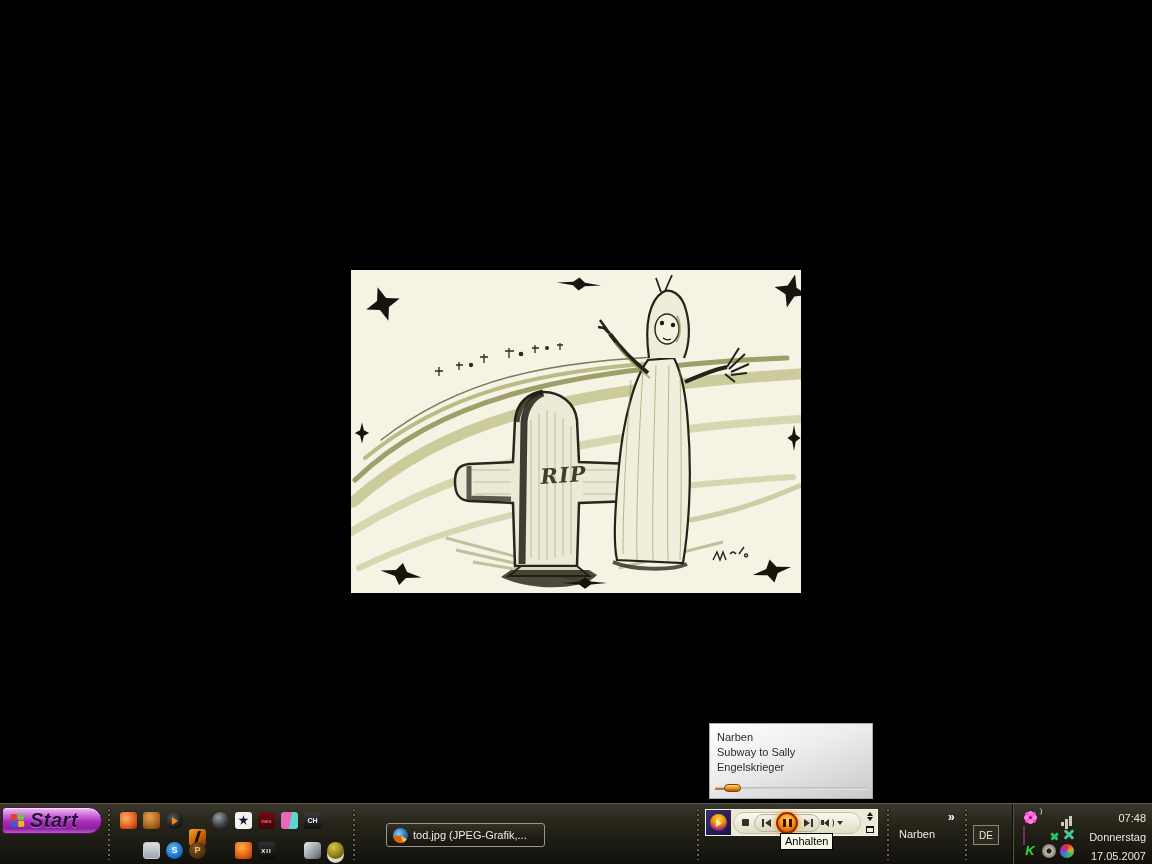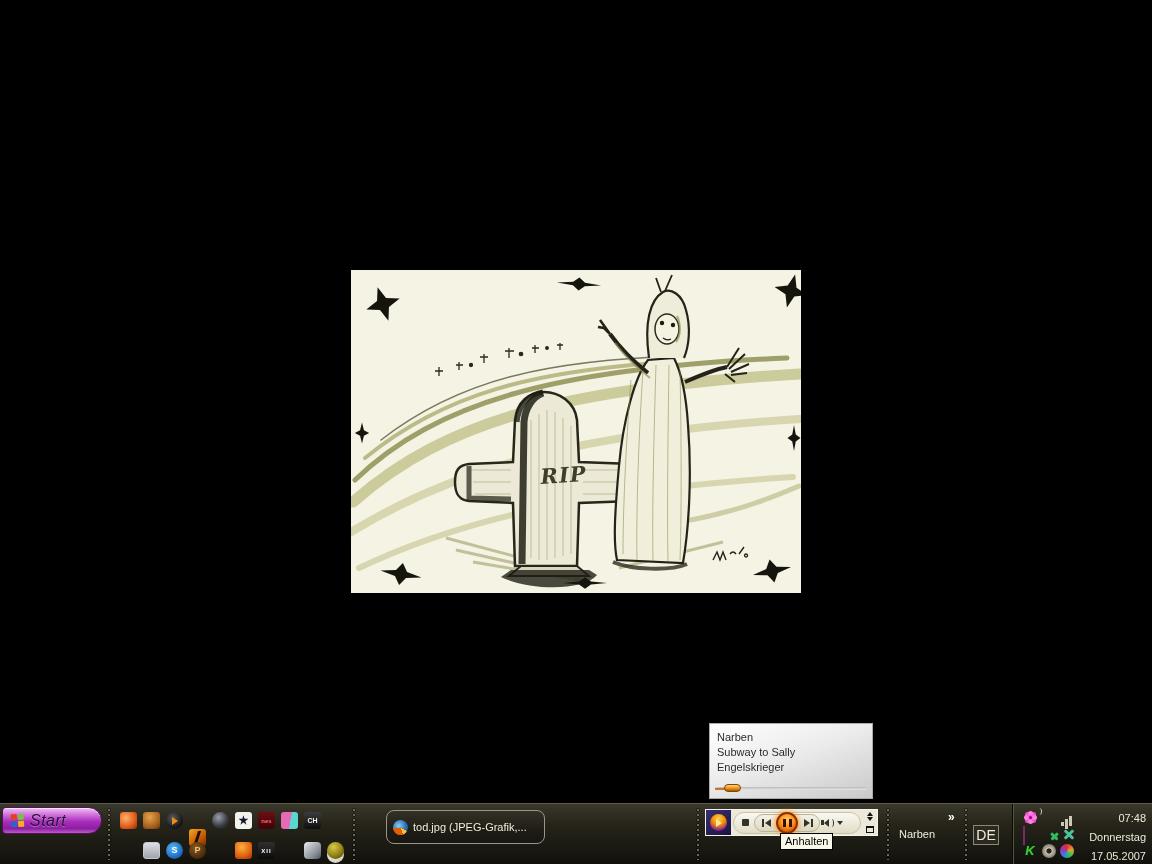--- a/index.html
+++ b/index.html
@@ -42,21 +42,21 @@
   .start-btn { position:absolute; left:2px; top:3px; width:100px; height:27px;
                border:1px solid #55105e; border-radius:4px 14px 14px 4px;
                background:linear-gradient(#efc2f2 0%,#cf6fdb 28%,#a82cba 55%,#8c1fa0 82%,#bb5cc9 100%);
                box-shadow:inset 0 1px 0 rgba(255,255,255,.55);
                display:flex; align-items:center; gap:5px; padding-left:8px; cursor:pointer; }
   .winlogo { width:14px; height:14px; display:grid; grid-template-columns:6px 6px;
              grid-template-rows:6px 6px; gap:1px; transform:rotate(-3deg); }
   .winlogo i { border-radius:1px; }
   .winlogo i:nth-child(1){background:#e63e28;} .winlogo i:nth-child(2){background:#7cc043;}
   .winlogo i:nth-child(3){background:#2f64c8;} .winlogo i:nth-child(4){background:#f2b418;}
-  .start-label { font-size:16px; font-weight:normal; font-style:italic; color:#241038;
+  .start-label { font-size:20px; font-weight:bold; font-style:italic; color:#241038;
                  text-shadow:0 1px 1px rgba(255,255,255,.35); letter-spacing:.5px; }
 
   
   .ql { position:absolute; width:17px; height:17px; border-radius:3px; cursor:pointer;
         display:flex; align-items:center; justify-content:center; overflow:hidden; }
   .ql .g { font-size:7px; font-weight:bold; line-height:1; }
   .ql1{background:radial-gradient(circle at 35% 35%,#ffb26b,#e05a1a 60%,#8a2c08);}
   .ql2{background:radial-gradient(circle at 40% 30%,#e8a24c,#9c5a18 70%,#5a3008);}
   .ql3{border-radius:50%;background:radial-gradient(circle at 40% 35%,#5a5a5a,#121212 70%);position:relative;}
   .ql3::after{content:'';position:absolute;left:6px;top:5px;border-left:6px solid #f08a1a;
@@ -77,25 +77,25 @@
   .ql13 .g{font-size:9px;}
   .ql14{border-radius:50%;background:radial-gradient(circle at 40% 35%,#8a5a20,#40280a 75%);color:#e8c080;}
   .ql14 .g{font-size:9px;}
   .ql16{background:radial-gradient(circle at 40% 30%,#ffb040,#e06010 60%,#902e00);}
   .ql17{background:linear-gradient(#303030,#0a0a0a);color:#fff;}
   .ql17 .g{font-size:6px;letter-spacing:1px;}
   .ql19{background:linear-gradient(135deg,#ececec,#848c94 70%,#4a5058);border-radius:4px;}
   .ql20{border-radius:50%;background:radial-gradient(circle at 38% 30%,#d8c84a,#8a7a10 60%,#3a3404);}
 
   
-  .task-btn { position:absolute; left:386px; top:6px; width:159px; height:24px;
+  .task-btn { position:absolute; left:386px; top:19px; width:159px; height:24px;
               background:linear-gradient(#32example 0,#000);
               background:linear-gradient(#343226,#1e1c15 60%,#181711);
-              border:1px solid #98968a; border-radius:8px; cursor:pointer;
-              display:flex; align-items:center; gap:5px; padding:16px 6px; }
+              border:1px solid #98968a; border-radius:3px; cursor:pointer;
+              display:flex; align-items:center; gap:5px; padding:6px 6px; }
   .task-btn .label { font-size:11px; color:#efecdd; white-space:nowrap; overflow:hidden; }
   .ff16 { width:15px; height:15px; flex:0 0 15px; border-radius:50%; position:relative;
           background:radial-gradient(circle at 38% 38%,#8ecdf5,#2a6fb5 55%,#17406f); }
   .ff16::after{content:'';position:absolute;inset:0;border-radius:50%;
           background:conic-gradient(from 120deg,#f9bf3b 0 40deg,#e66000 40deg 150deg,transparent 150deg 360deg);}
 
   
   .wmp { position:absolute; left:705px; top:5px; width:173px; height:27px;
          background:#ece9d8; border:1px solid #f6f4ea; display:flex; align-items:center; }
   .wmp-logo { width:25px; height:25px; background:linear-gradient(145deg,#3a3070,#191340);
@@ -131,21 +131,21 @@
   .spin { display:flex; flex-direction:column; gap:1px; cursor:pointer; }
   .spin .u { border-bottom:4px solid #111; border-left:3px solid transparent; border-right:3px solid transparent; }
   .spin .d { border-top:4px solid #111; border-left:3px solid transparent; border-right:3px solid transparent; }
   .restore { width:8px; height:7px; border:1px solid #111; border-top:2px solid #111; position:relative; cursor:pointer; }
 
   
   .chevron { position:absolute; left:948px; top:6px; color:#fff; font-weight:bold;
              font-size:12px; letter-spacing:-1px; cursor:pointer; }
   .desktop-label { position:absolute; left:899px; top:24px; font-size:11px; color:#efecdd; cursor:pointer; }
   .de-box { position:absolute; left:973px; top:21px; width:26px; height:20px;
-            background:#2c2a1f; border:1px solid #8a8878; color:#efecdd; font-size:14px;
+            background:#2c2a1f; border:1px solid #8a8878; color:#efecdd; font-size:10px;
             display:flex; align-items:center; justify-content:center; cursor:pointer; }
 
   
   .tray { position:absolute; left:1012px; top:0; width:140px; height:61px;
           border-left:1px solid #0a0a06; box-shadow:inset 1px 0 0 #56543e; }
   .tray-ico { position:absolute; width:14px; height:14px; cursor:pointer; }
   .flower { border-radius:50%; position:relative; }
   .flower::before { content:''; position:absolute; left:5px; top:5px; width:5px; height:5px;
           border-radius:50%; background:#ff5fdc;
           box-shadow:0 -4px #ff7fe4,0 4px #ff7fe4,-4px 0 #ff7fe4,4px 0 #ff7fe4,

